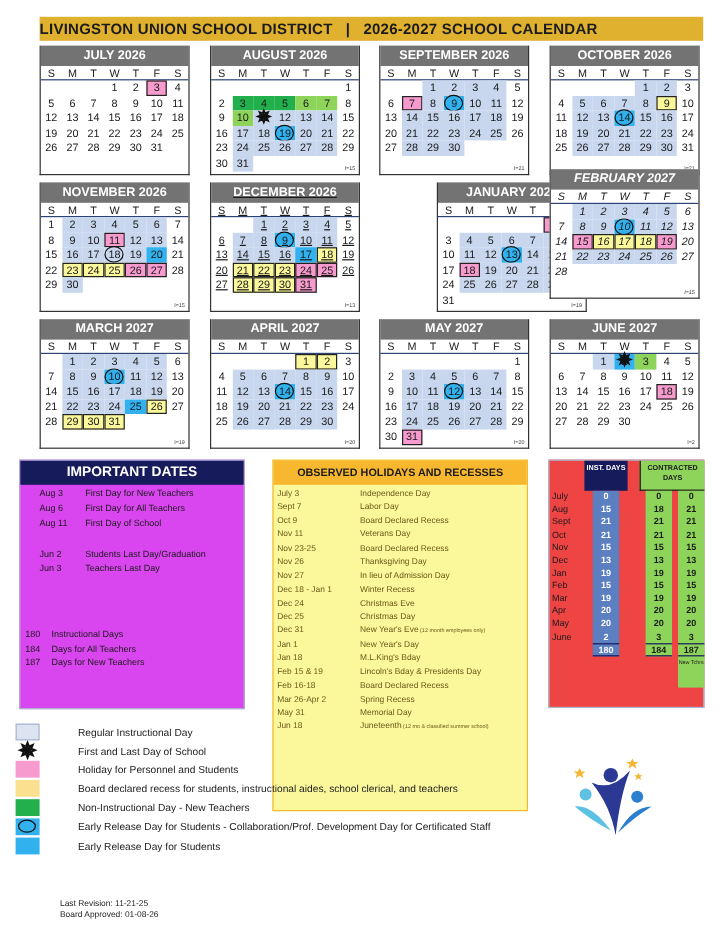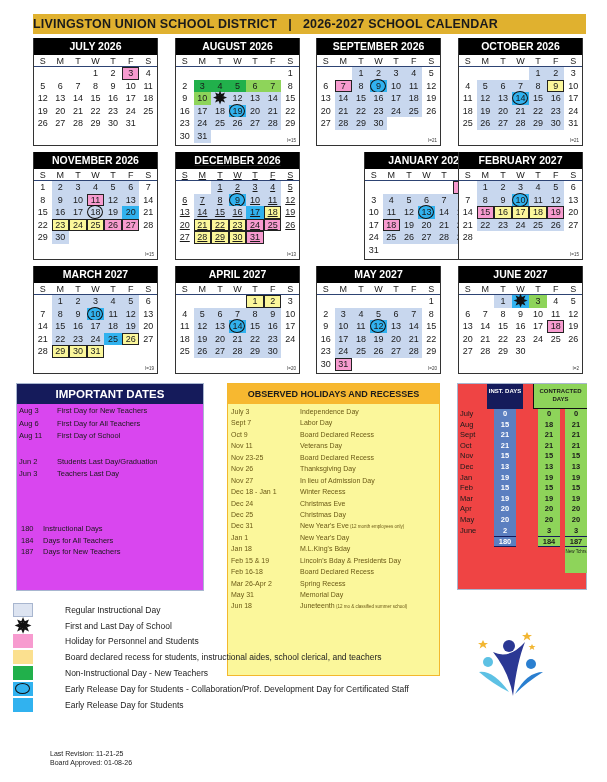--- a/index.html
+++ b/index.html
@@ -1,34 +1,34 @@
 <!DOCTYPE html>
 <html><head>
 <meta charset="utf-8">
 <style>
 *{box-sizing:border-box;margin:0;padding:0}
 body{width:607px;height:782px;background:#fff;font-family:"Liberation Sans","DejaVu Sans",sans-serif;color:#1a1a1a;position:relative;overflow:hidden}
 .title-bar{position:absolute;left:33px;top:14px;width:553px;height:20px;background:#e0b12f;text-align:left;font-weight:bold;font-size:12.5px;line-height:20px;color:#1b1b1b;letter-spacing:.2px;white-space:pre}
 .month{position:absolute;width:125px;height:108px;border:1.5px solid #333;border-top:none;background:#fff}
-.month .mh{height:17px;background:#000000;color:#fff;font-weight:bold;font-size:10.5px;text-align:center;line-height:17px}
+.month .mh{height:17px;background:#737373;color:#fff;font-weight:bold;font-size:10.5px;text-align:center;line-height:17px}
 .month .dow{display:grid;grid-template-columns:repeat(7,1fr);height:12px;font-size:9px;text-align:center;line-height:12px;border-bottom:1.5px solid #2d4373}
 .month .grid{display:grid;grid-template-columns:repeat(7,1fr);grid-auto-rows:12.6px;font-size:9px;text-align:center}
 .month .grid span{line-height:12.6px;position:relative}
 .month .icount{position:absolute;right:3px;bottom:2px;font-size:4.5px;color:#333}
 .d-inst{background:#c8d7ee}
 .d-hol{background:#f79bcf;outline:1.5px solid #222;outline-offset:-1.5px}
 .d-brdb{background:#fbf79b;outline:1.5px solid #222;outline-offset:-1.5px}
 .d-newt{background:#21b04b}
 .d-allt{background:#8ed45a}
 .d-er{background:#31b2ef}
 .d-circ::after{content:"";position:absolute;left:50%;top:50%;width:14px;height:12px;transform:translate(-50%,-50%);border:1.5px solid #111;border-radius:50%}
 .d-star::before{content:"✵";position:absolute;left:50%;top:50%;transform:translate(-50%,-52%);font-size:15px;color:transparent;-webkit-text-stroke:1px #111;line-height:1}
 .panel-imp{position:absolute;left:16px;top:383px;width:188px;height:208px;background:#d946ef;border:1px solid #a8b6cf}
 .panel-imp .ph{height:20px;background:#151b5b;color:#fff;font-weight:bold;font-size:11.5px;text-align:center;line-height:20px}
-.imp-row{display:flex;font-size:7.5px;height:12.7px;line-height:12.7px;padding-left:2px}
+.imp-row{display:flex;font-size:7.5px;height:12.7px;line-height:12.7px;padding-left:16px}
 .imp-row .d{width:38px}
 .cnt-row{font-size:7.5px;height:11.5px;line-height:11.5px;padding-left:4px;display:flex}
 .cnt-row .n{width:22px}
 .panel-hol{position:absolute;left:227px;top:383px;width:213px;height:293px;background:#fbf79b;border:1.5px solid #f3b82e}
 .panel-hol .ph{height:20px;background:#f7b830;color:#1b1b1b;font-weight:bold;font-size:9px;text-align:center;line-height:20px}
 .hol-row{display:flex;font-size:7px;color:#6b5a16;height:11.45px;line-height:11.45px;padding-left:3px}
 .hol-row .d{width:69px}
 .hol-row small{font-size:4.5px}
 .panel-stats{position:absolute;left:457px;top:383px;width:130px;height:207px;background:#ef4444;border:1px solid #a8b6cf}
 .stat-hdr{position:absolute;top:0;height:25px;font-size:6px;font-weight:bold;text-align:center;line-height:8px;padding-top:3px}
@@ -382,21 +382,21 @@
         <span class="d-inst">25</span>
         <span class="d-inst">26</span>
         <span class="d-inst">27</span>
         <span class="d-inst">28</span>
         <span class="d-inst">29</span>
         <span>30</span>
         <span>31</span>
       </div>
       <div class="icount">I=19</div>
     </div>
-    <div class="month" style="left: 458px; top: 152px;">
+    <div class="month" style="left: 458px; top: 141px; font-style: italic;">
       <div class="mh">FEBRUARY 2027</div>
       <div class="dow">
         <span>S</span>
         <span>M</span>
         <span>T</span>
         <span>W</span>
         <span>T</span>
         <span>F</span>
         <span>S</span>
       </div>

